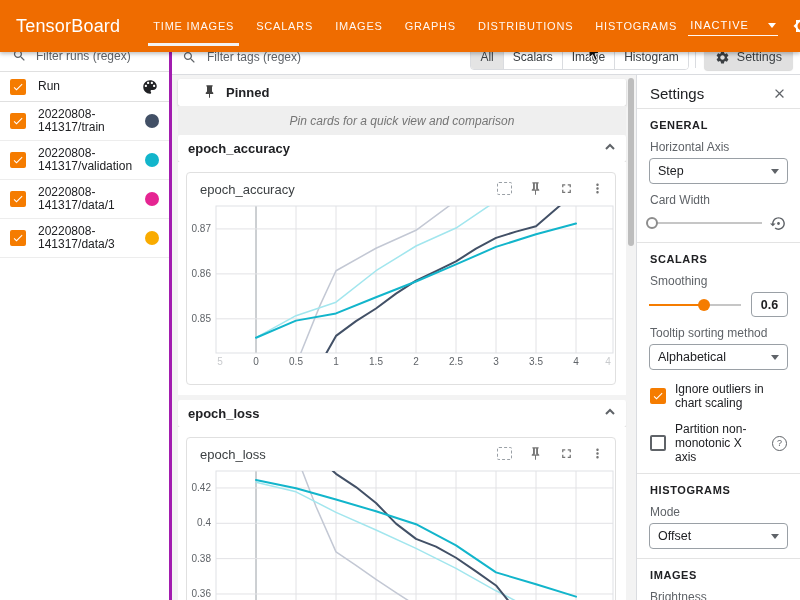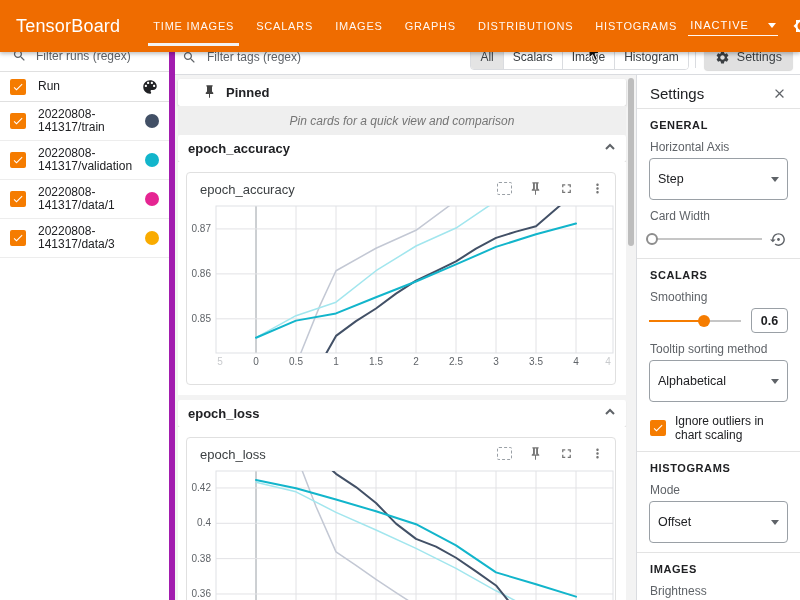--- a/index.html
+++ b/index.html
@@ -15,21 +15,21 @@
   .tab.active::after{content:"";position:absolute;left:6px;right:6px;bottom:0;height:3px;background:#f3f3f3;}
   .hdr-right{margin-left:auto;display:flex;align-items:center;gap:14px;margin-right:14px;}
   .status{display:flex;align-items:center;gap:18px;border-bottom:1px solid rgba(255,255,255,.95);
           padding:3px 2px 4px 2px;min-width:86px;font-size:11px;letter-spacing:1px;font-weight:500;}
   .caret-w{width:0;height:0;border-left:4px solid transparent;border-right:4px solid transparent;
            border-top:5px solid #fff;margin-left:auto;}
   .hicon{width:20px;height:20px;display:flex;align-items:center;justify-content:center;}
   .hicon svg{width:18px;height:18px;fill:#fff;}
   
   .sb{position:absolute;left:0;top:40px;width:169px;height:560px;background:#fff;
-      border-right:6px solid #a21caf;z-index:5;}
+      border-right:3px solid #a21caf;z-index:5;}
   .sb-search{height:31px;display:flex;align-items:center;gap:9px;padding:0 12px;border-bottom:1px solid #e0e0e0;}
   .ph{color:#5f6368;font-size:12px;}
   .runhead{height:29px;display:flex;align-items:center;padding:0 10px;border-bottom:1px solid #e0e0e0;}
   .runrow{height:38px;display:flex;align-items:center;padding:0 10px;border-bottom:1px solid #ededed;}
   .cb{width:16px;height:16px;border-radius:2px;flex:0 0 16px;display:flex;align-items:center;justify-content:center;
       border:2px solid #5f6368;box-sizing:border-box;background:#fff;}
   .cb .tick{display:none;width:12px;height:12px;fill:#fff;}
   .cb.checked{background:#f57c00;border-color:#f57c00;}
   .cb.checked .tick{display:block;}
   .runlabel{flex:1;margin-left:12px;font-size:12px;line-height:13px;color:#202124;}
@@ -77,21 +77,21 @@
          border-left:1px solid #dadce0;box-sizing:border-box;overflow:hidden;z-index:6;}
   .prow{padding:0 13px;}
   .ptitle{display:flex;align-items:center;height:30px;margin-top:3px;}
   .ptitle .t{font-size:15px;color:#202124;}
   .pclose{margin-left:auto;cursor:pointer;display:flex;}
   .pclose svg{width:15px;height:15px;fill:#5f6368;}
   .pdiv{border-top:1px solid #e3e3e3;margin:9px 0;}
   .phead{font-size:11px;font-weight:bold;letter-spacing:.6px;color:#202124;margin:10px 13px 0;}
   .plabel{font-size:12px;color:#5f6368;margin:9px 13px 4px;}
   .pselect{display:flex;align-items:center;height:24px;margin:2px 12px 4px;border:1px solid #9aa0a6;
-           border-radius:4px;padding:8px 8px;font-size:12.5px;color:#202124;cursor:pointer;}
+           border-radius:4px;padding:0 8px;font-size:12.5px;color:#202124;cursor:pointer;}
   .caret-g{width:0;height:0;border-left:4px solid transparent;border-right:4px solid transparent;
            border-top:5px solid #5f6368;margin-left:auto;}
   .sliderrow{display:flex;align-items:center;margin:6px 12px 2px;height:20px;gap:8px;}
   .slider{position:relative;flex:1;height:20px;cursor:pointer;}
   .slider .track{position:absolute;left:0;right:0;top:9px;height:2px;background:#c6c6c6;}
   .slider .fill{position:absolute;left:0;top:9px;height:2px;background:#f57c00;}
   .slider .knob{position:absolute;top:4px;width:12px;height:12px;border-radius:50%;background:#f57c00;}
   .slider.hollow .knob{background:#fff;border:2px solid #8d8d8d;box-sizing:border-box;}
   .reset{flex:0 0 18px;display:flex;cursor:pointer;}
   .reset svg{width:17px;height:17px;fill:#5f6368;}
@@ -422,20 +422,25 @@
       <span class="caret-g"></span>
     </div>
     <div class="cbrow">
       <span class="cb checked">
           <svg class="tick" viewBox="0 0 24 24">
             <path d="M9 16.2 4.8 12l-1.4 1.4L9 19 21 7l-1.4-1.4z"></path>
           </svg>
         </span>
       <span>Ignore outliers in chart scaling</span>
     </div>
+    <div class="cbrow">
+      <span class="cb"></span>
+      <span>Partition non-monotonic X axis</span>
+      <span class="qmark">?</span>
+    </div>
     <div class="pdiv"></div>
 
     <div class="phead">HISTOGRAMS</div>
     <div class="plabel">Mode</div>
     <div class="pselect">
       <span>Offset</span>
       <span class="caret-g"></span>
     </div>
     <div class="pdiv"></div>
 

